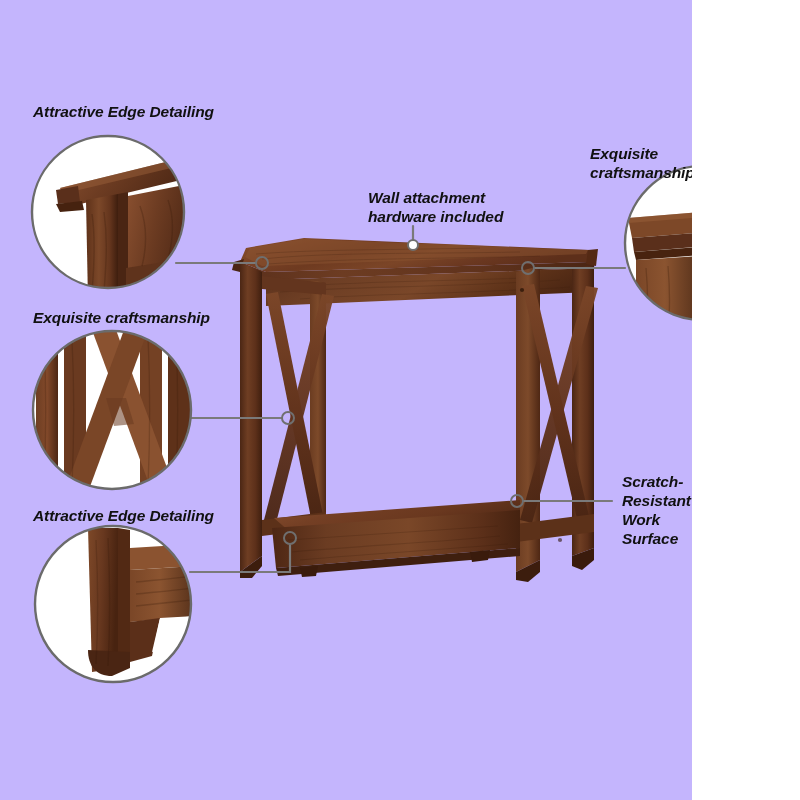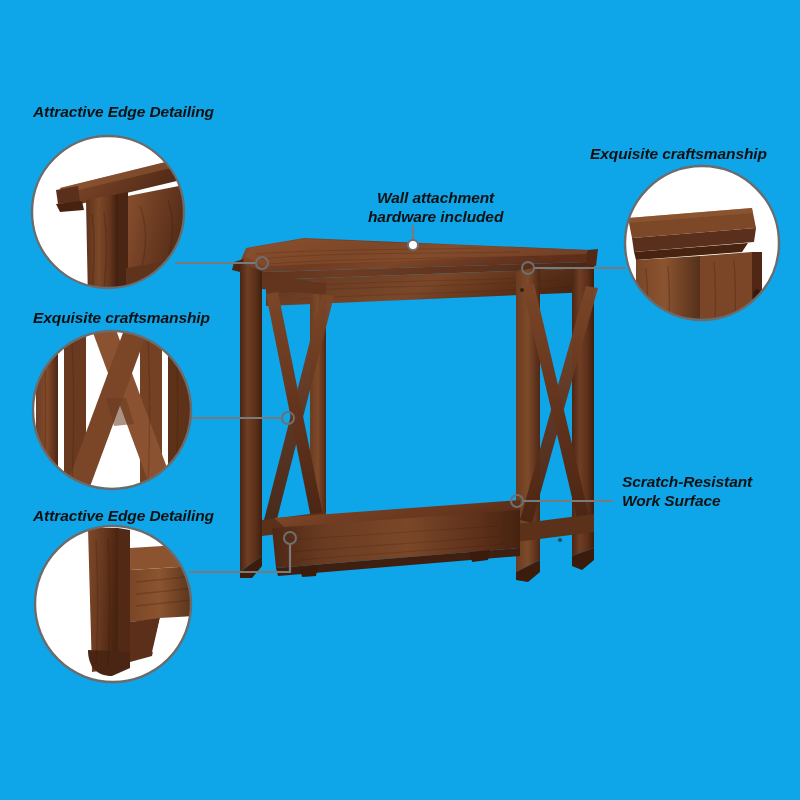--- a/index.html
+++ b/index.html
@@ -6,23 +6,23 @@
   html, body {
     margin: 0;
     padding: 0;
     background: #ffffff;
   }
   body {
     font-family: "Liberation Sans", sans-serif;
   }
   #stage {
     position: relative;
-    width: 800px;
+    width: 692px;
     height: 800px;
-    background: #0ea5e9;
+    background: #c4b5fd;
     overflow: hidden;
   }
   #art {
     position: absolute;
     left: 0;
     top: 0;
     width: 800px;
     height: 800px;
   }
   .callout-label {
@@ -33,21 +33,21 @@
     font-size: 15.5px;
     line-height: 19px;
     color: #111111;
     white-space: pre-line;
     letter-spacing: -0.1px;
   }
   .lbl-edge-top   { left: 33px;  top: 102px; }
   .lbl-craft-left { left: 33px;  top: 308px; }
   .lbl-edge-bot   { left: 33px;  top: 506px; }
   .lbl-craft-right{ left: 590px; top: 144px; }
-  .lbl-wall       { left: 368px; top: 188px; text-align: center; }
+  .lbl-wall       { left: 368px; top: 188px; }
   .lbl-scratch    { left: 622px; top: 472px; }
 </style>
 </head>
 <body>
 
 <div id="stage">
 
   <svg id="art" viewBox="0 0 800 800" xmlns="http://www.w3.org/2000/svg">
     <defs>
 

